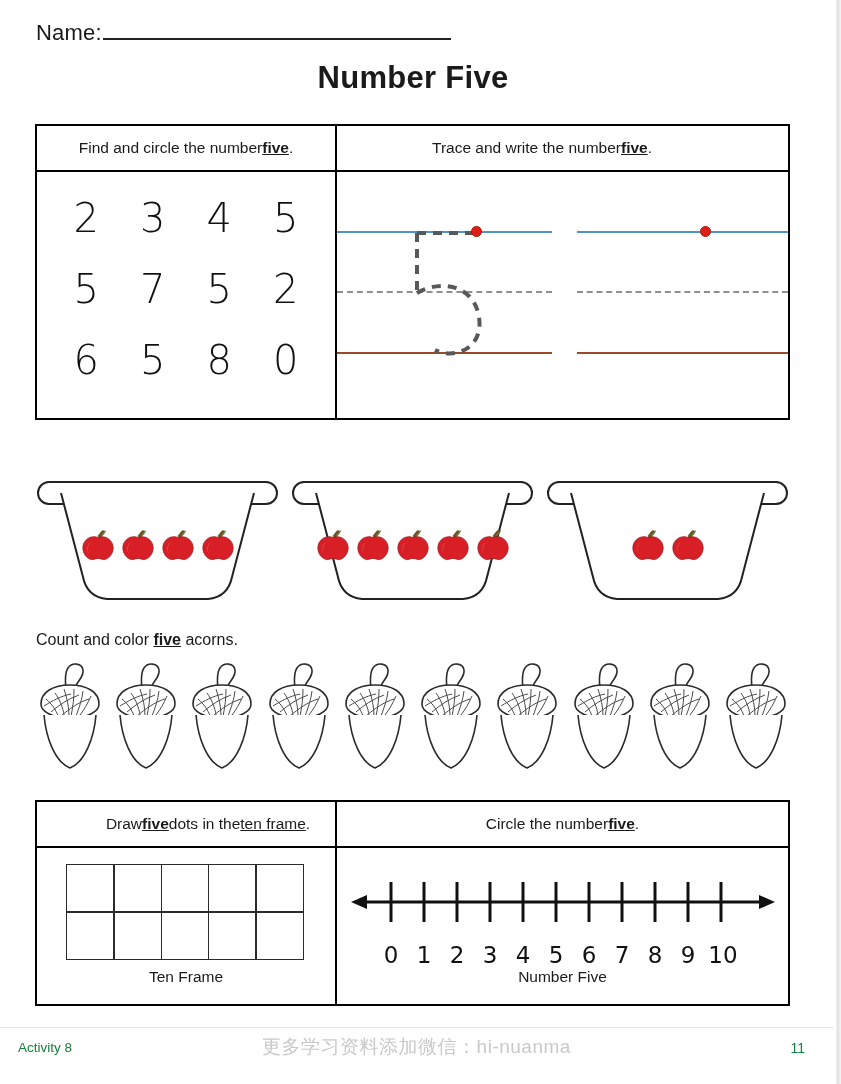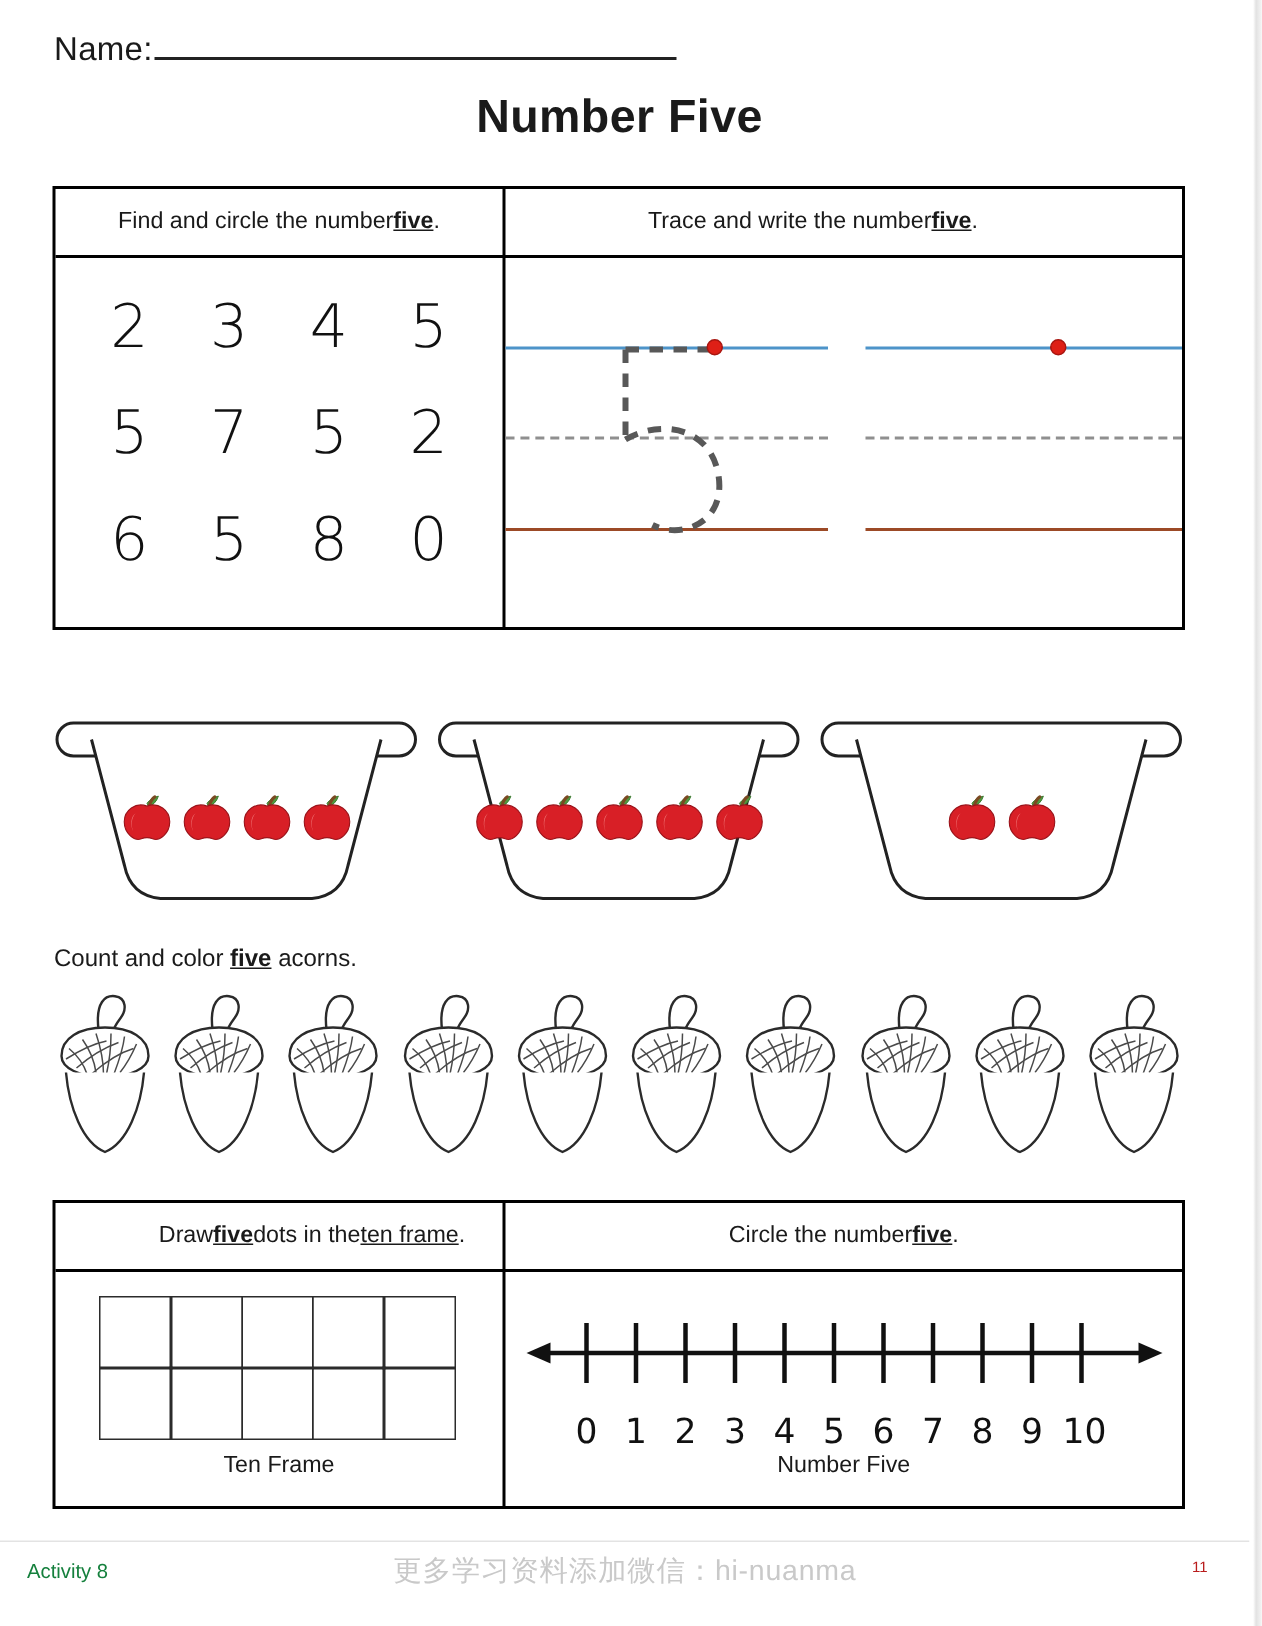--- a/index.html
+++ b/index.html
@@ -233,21 +233,21 @@
   }
   .footer .watermark {
     position: absolute; left: 0; right: 0; top: 0;
     text-align: center;
     font-size: 19px;
     color: #c9c9c9;
     letter-spacing: .5px;
   }
   .footer .pagenum {
     position: absolute; right: 28px; top: 6px;
-    font-size: 10px; color: #b91c1c;
+    font-size: 14px; color: #15803d;
   }
 </style>
 </head>
 <body>
 
 <div class="page">
   <div class="sheet">
 
     <div class="name-row">
       <span class="name-label">Name:</span>

